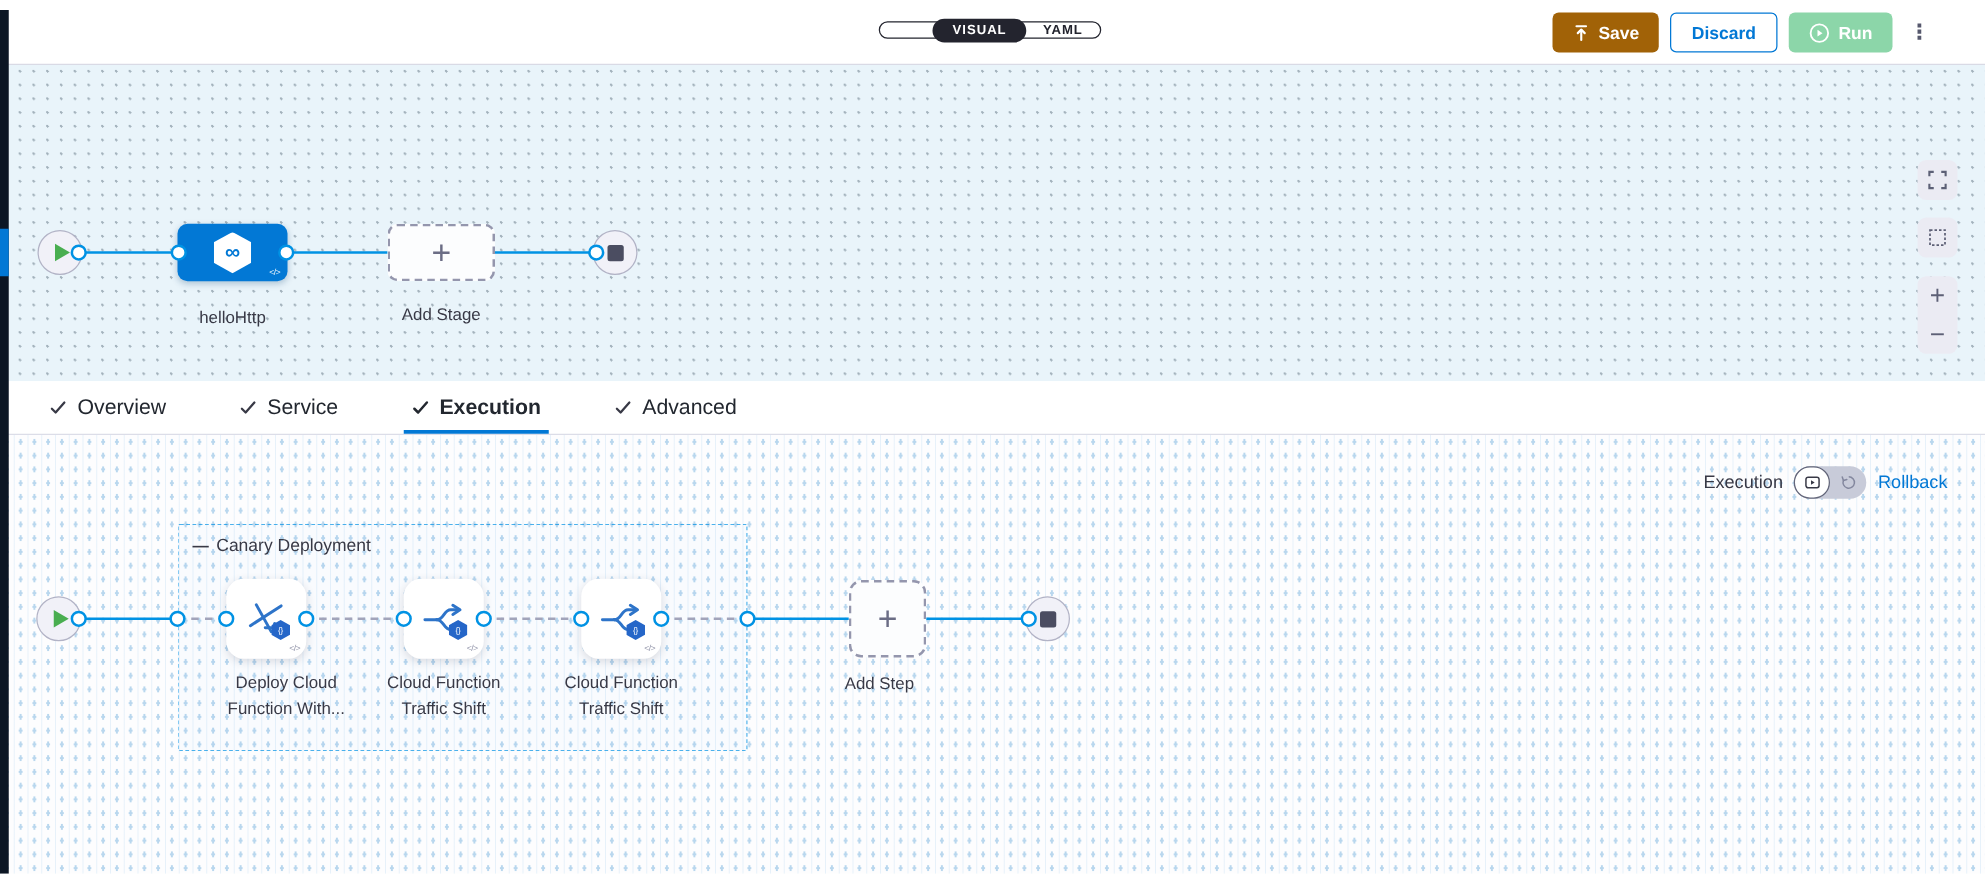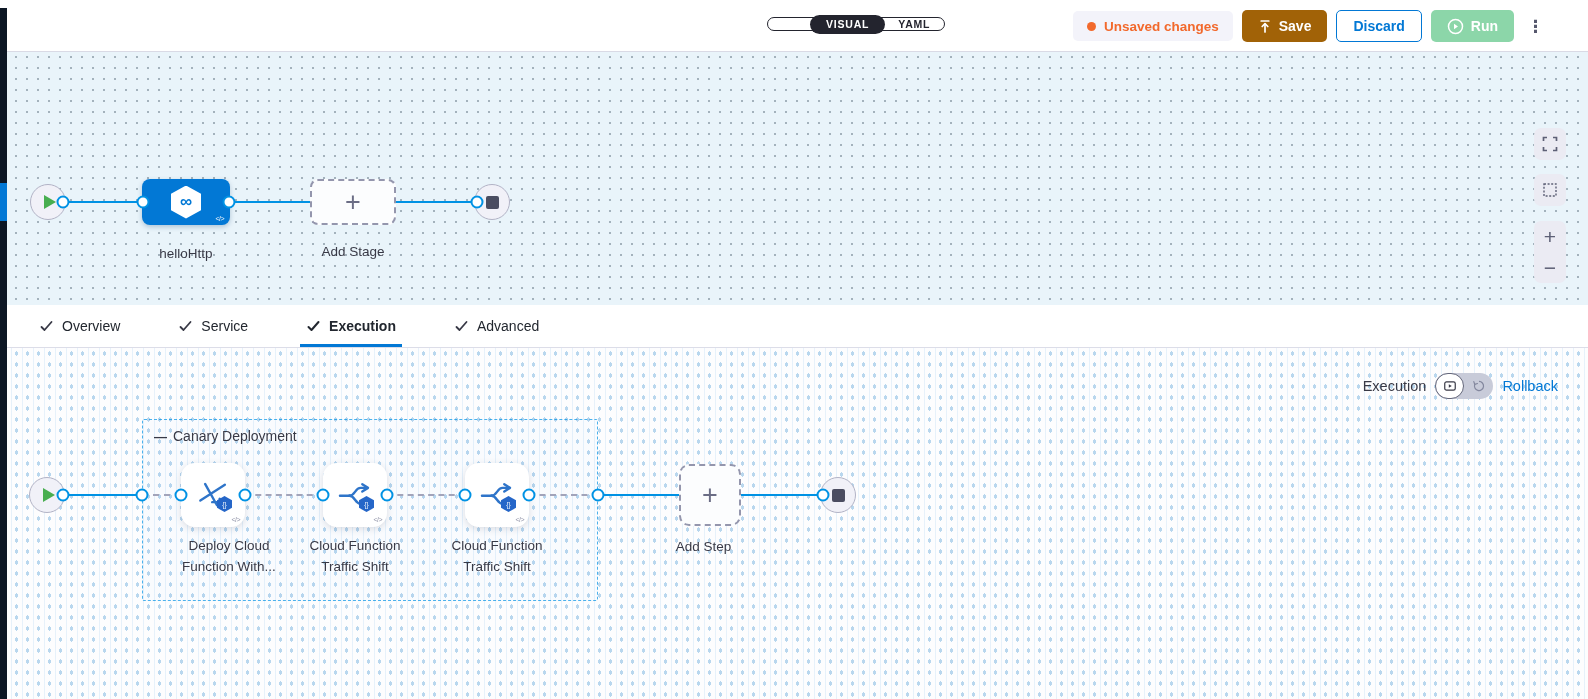--- a/index.html
+++ b/index.html
@@ -11,21 +11,21 @@
   
   .left-strip { position:absolute; left:0; top:8px; bottom:0; width:7px; background:#0c1624; z-index:60; }
   .left-strip-accent { position:absolute; left:0; top:183px; width:7px; height:38px; background:#0278d5; z-index:61; }
 
   
   .topbar { position:relative; height:52px; background:#fff; border-bottom:1px solid #d9dae5; z-index:40; }
   .topbar-left { position:absolute; left:33px; top:0; height:52px; display:flex; align-items:center; gap:11px; }
   .page-title { font-size:19px; font-weight:bold; color:#22222a; letter-spacing:.2px; }
   .icon-btn { background:none; border:none; cursor:pointer; display:flex; align-items:center; }
 
-  .mode-toggle { position:absolute; left:767px; top:17px; height:14px; display:flex; align-items:center;
+  .mode-toggle { position:absolute; left:703px; top:17px; height:14px; display:flex; align-items:center;
     border:1px solid #23242e; border-radius:999px; background:#fff;padding-left:43px; }
   .mode-seg { font-size:10.5px; font-weight:bold; letter-spacing:.8px; padding:0 14px; line-height:17px; color:#23242e; cursor:pointer; }
   .mode-seg.active { background:#23242e; color:#fff; border-radius:999px; margin:-1px; line-height:19px; padding:0 16px; }
 
   .topbar-right { position:absolute; right:40px; top:0; height:52px; display:flex; align-items:center; gap:9px; }
   .unsaved-pill { display:flex; align-items:center; gap:8px; background:#f3f3fa; border-radius:5px;
     height:30px; padding:0 14px; }
   .unsaved-dot { width:9px; height:9px; border-radius:50%; background:#f2692c; }
   .unsaved-text { color:#f2692c; font-size:13.5px; font-weight:bold; }
   .btn { height:32px; border-radius:5px; font-size:14px; font-weight:bold; display:flex; align-items:center;
@@ -70,21 +70,21 @@
   .canvas-ctrl { position:absolute; width:32px; height:32px; border-radius:7px; background:#ebebf3;
     display:flex; align-items:center; justify-content:center; cursor:pointer; z-index:10; }
   .zoom-stack { position:absolute; width:32px; height:62px; border-radius:7px; background:#ebebf3;
     display:flex; flex-direction:column; z-index:10; }
   .zoom-btn { flex:1; display:flex; align-items:center; justify-content:center; font-size:21px;
     color:#5d6076; cursor:pointer; font-weight:300; }
 
   
   .tabbar { position:relative; height:43px; background:#fff; border-bottom:1px solid #dcdde8;
     display:flex; align-items:stretch; padding-left:33px; gap:46px; z-index:30; }
-  .tab { position:relative; display:flex; align-items:center; gap:8px; font-size:14px; color:#22272f;
+  .tab { position:relative; display:flex; align-items:center; gap:8px; font-size:17px; color:#22272f;
     cursor:pointer; padding:0 6px; }
   .tab.active { font-weight:bold; }
   .tab.active::after { content:""; position:absolute; left:0; right:0; bottom:0; height:3px; background:#0278d5; }
   .save-template-btn { position:absolute; right:32px; top:7px; height:29px; border-radius:6px;
     border:1px solid #abcdec; background:#fff; color:#83b2de; font-size:13.5px; font-weight:bold;
     display:flex; align-items:center; gap:7px; padding:0 13px; cursor:pointer; }
 
   
   .exec-canvas { position:relative; height:351px; background-color:#fdfdfe;
     background-image:
@@ -123,24 +123,20 @@
   <div class="left-strip-accent"></div>
 
   <header class="topbar">
 
     <div class="mode-toggle">
       <span class="mode-seg active">VISUAL</span>
       <span class="mode-seg">YAML</span>
     </div>
 
     <div class="topbar-right">
-      <div class="unsaved-pill">
-        <span class="unsaved-dot"></span>
-        <span class="unsaved-text">Unsaved changes</span>
-      </div>
       <button class="btn btn-save">
         <span>
           <svg width="14" height="15" viewBox="0 0 14 15" fill="none" stroke="#fff" stroke-width="1.7" stroke-linecap="round" stroke-linejoin="round">
             <path d="M3.2 2h7.6"></path>
               <path d="M7 13V5"></path>
               <path d="M4.2 7.5L7 4.7l2.8 2.8"></path>
           </svg>
         </span>
         <span>Save</span>
       </button>

